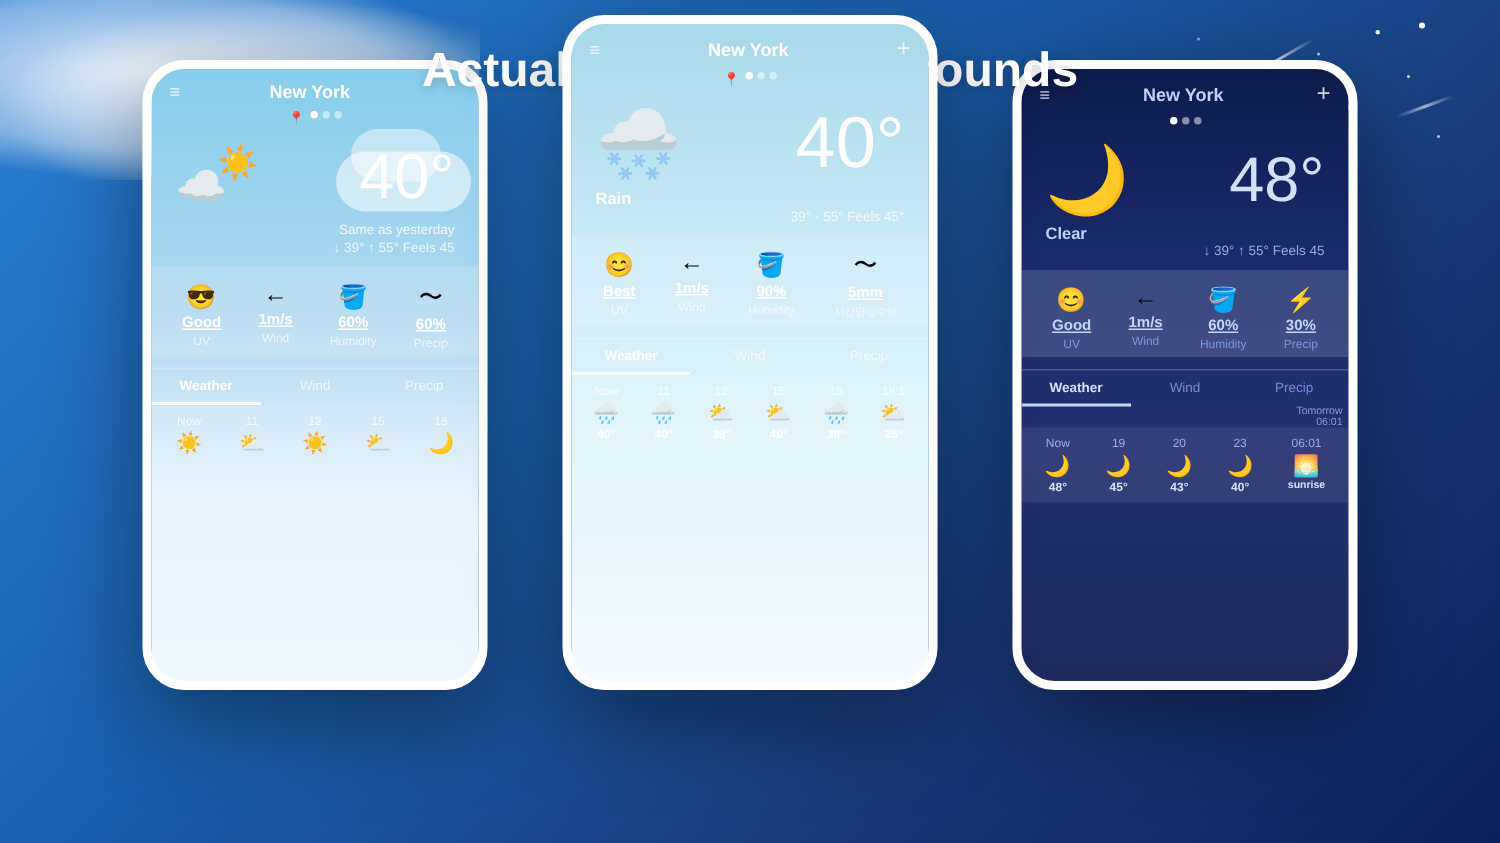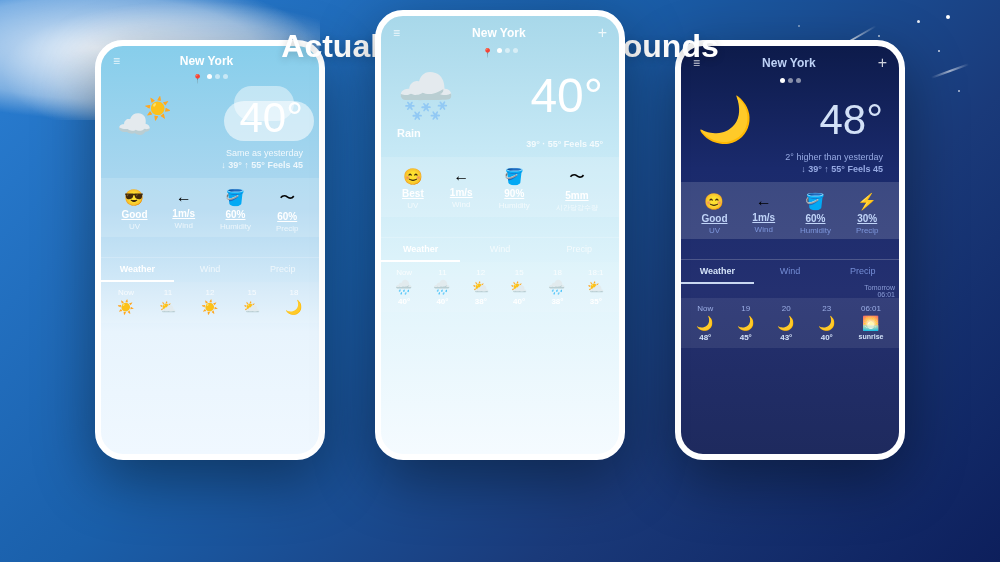--- a/index.html
+++ b/index.html
@@ -153,21 +153,20 @@
       padding: 2px 16px;
       text-align: right;
     }
 
     .feels-row {
       display: flex;
       justify-content: flex-end;
       padding: 0 16px;
       font-size: 9px;
       color: rgba(255,255,255,0.8);
-      font-weight: bold;
     }
 
     
     .stats-row {
       display: flex;
       justify-content: space-around;
       padding: 10px 8px 4px;
       background: rgba(255,255,255,0.15);
       margin: 8px 0 0;
     }
@@ -186,21 +185,21 @@
     }
     .stat-label {
       font-size: 8px;
       color: rgba(255,255,255,0.7);
     }
 
     
     .tabs-row {
       display: flex;
       border-top: 1px solid rgba(255,255,255,0.2);
-      margin-top: 20px;
+      margin-top: 8px;
     }
     .tab {
       flex: 1;
       text-align: center;
       padding: 6px 2px;
       font-size: 9px;
       color: rgba(255,255,255,0.7);
     }
     .tab.active {
       color: white;
@@ -472,21 +471,21 @@
     <div class="dot active"></div>
     <div class="dot"></div>
     <div class="dot"></div>
   </div>
 
   <div class="weather-icon-area">
     <div class="moon-icon">🌙</div>
     <div class="temp-big">48°</div>
   </div>
 
-  <div class="weather-sub">2° higher than yesterday</div>
+  <div class="weather-label">Clear</div>
   <div class="feels-row">↓ 39° ↑ 55° Feels 45</div>
 
   <div class="stats-row">
     <div class="stat-item">
       <span class="stat-icon">😊</span>
       <span class="stat-value">Good</span>
       <span class="stat-label">UV</span>
     </div>
     <div class="stat-item">
       <span class="stat-icon">←</span>

